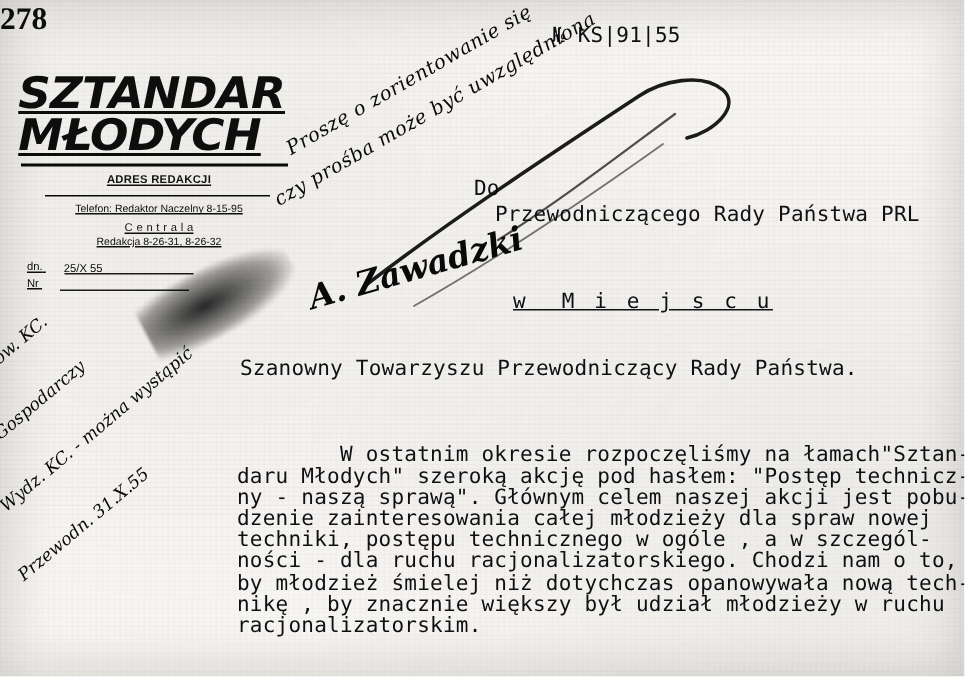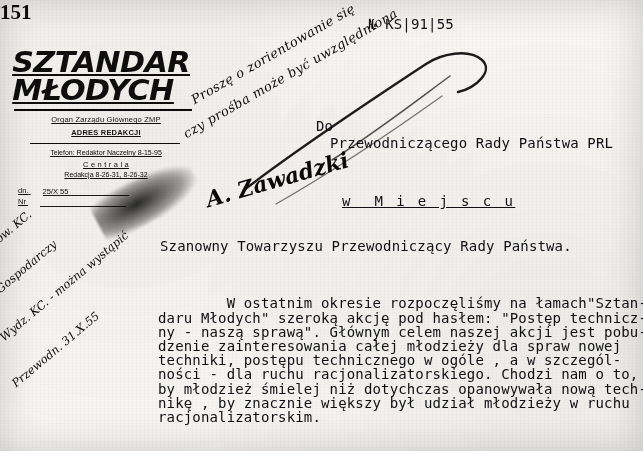--- a/index.html
+++ b/index.html
@@ -207,29 +207,28 @@
     width: 300px; height: 170px;
     pointer-events: none;
   }
 </style>
 </head>
 <body>
 
 <div id="page">
 
   <div class="typed" id="ref-no">№ KS|91|55</div>
-  <div id="page-number">151</div>
+  <div id="page-number">278</div>
 
   <div class="letterhead">
     <div class="masthead">
       <span>SZTANDAR</span>
       <span class="l2">MŁODYCH</span>
     </div>
     <div class="lh-rule"></div>
-    <div class="lh-line lh-blur">Organ Zarządu Głównego ZMP</div>
     <div class="lh-line bold lh-block">ADRES REDAKCJI</div>
     <div class="lh-rule" style="width:150px;margin-left:22px;height:1px;"></div>
     <div class="lh-small lh-blur">Telefon: Redaktor Naczelny 8-15-95</div>
     <div class="lh-line lh-blur" style="margin-top:2px;">C e n t r a l a</div>
     <div class="lh-small lh-blur">Redakcja  8-26-31, 8-26-32</div>
 
     <div class="lh-field" style="margin-top:6px;">
       <span>dn.</span>
       <span class="ul">25/X 55</span>
     </div>

